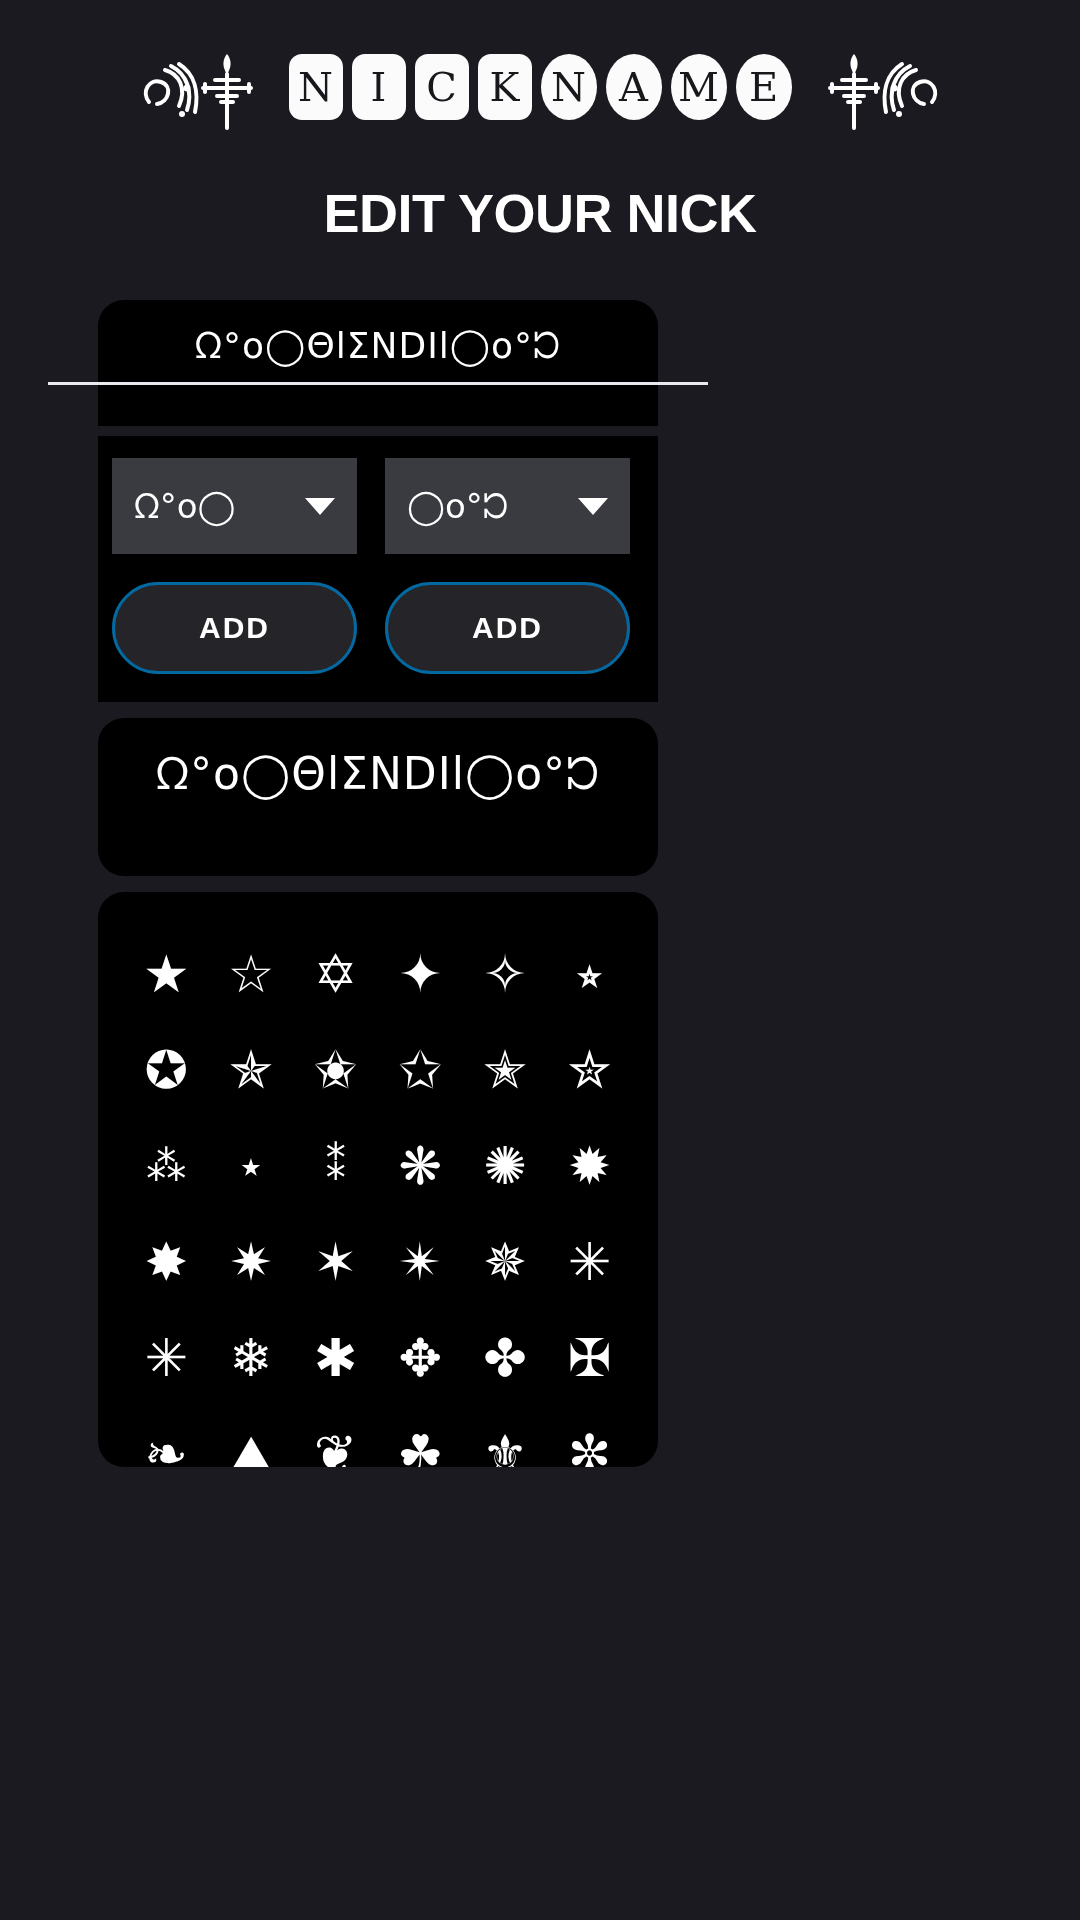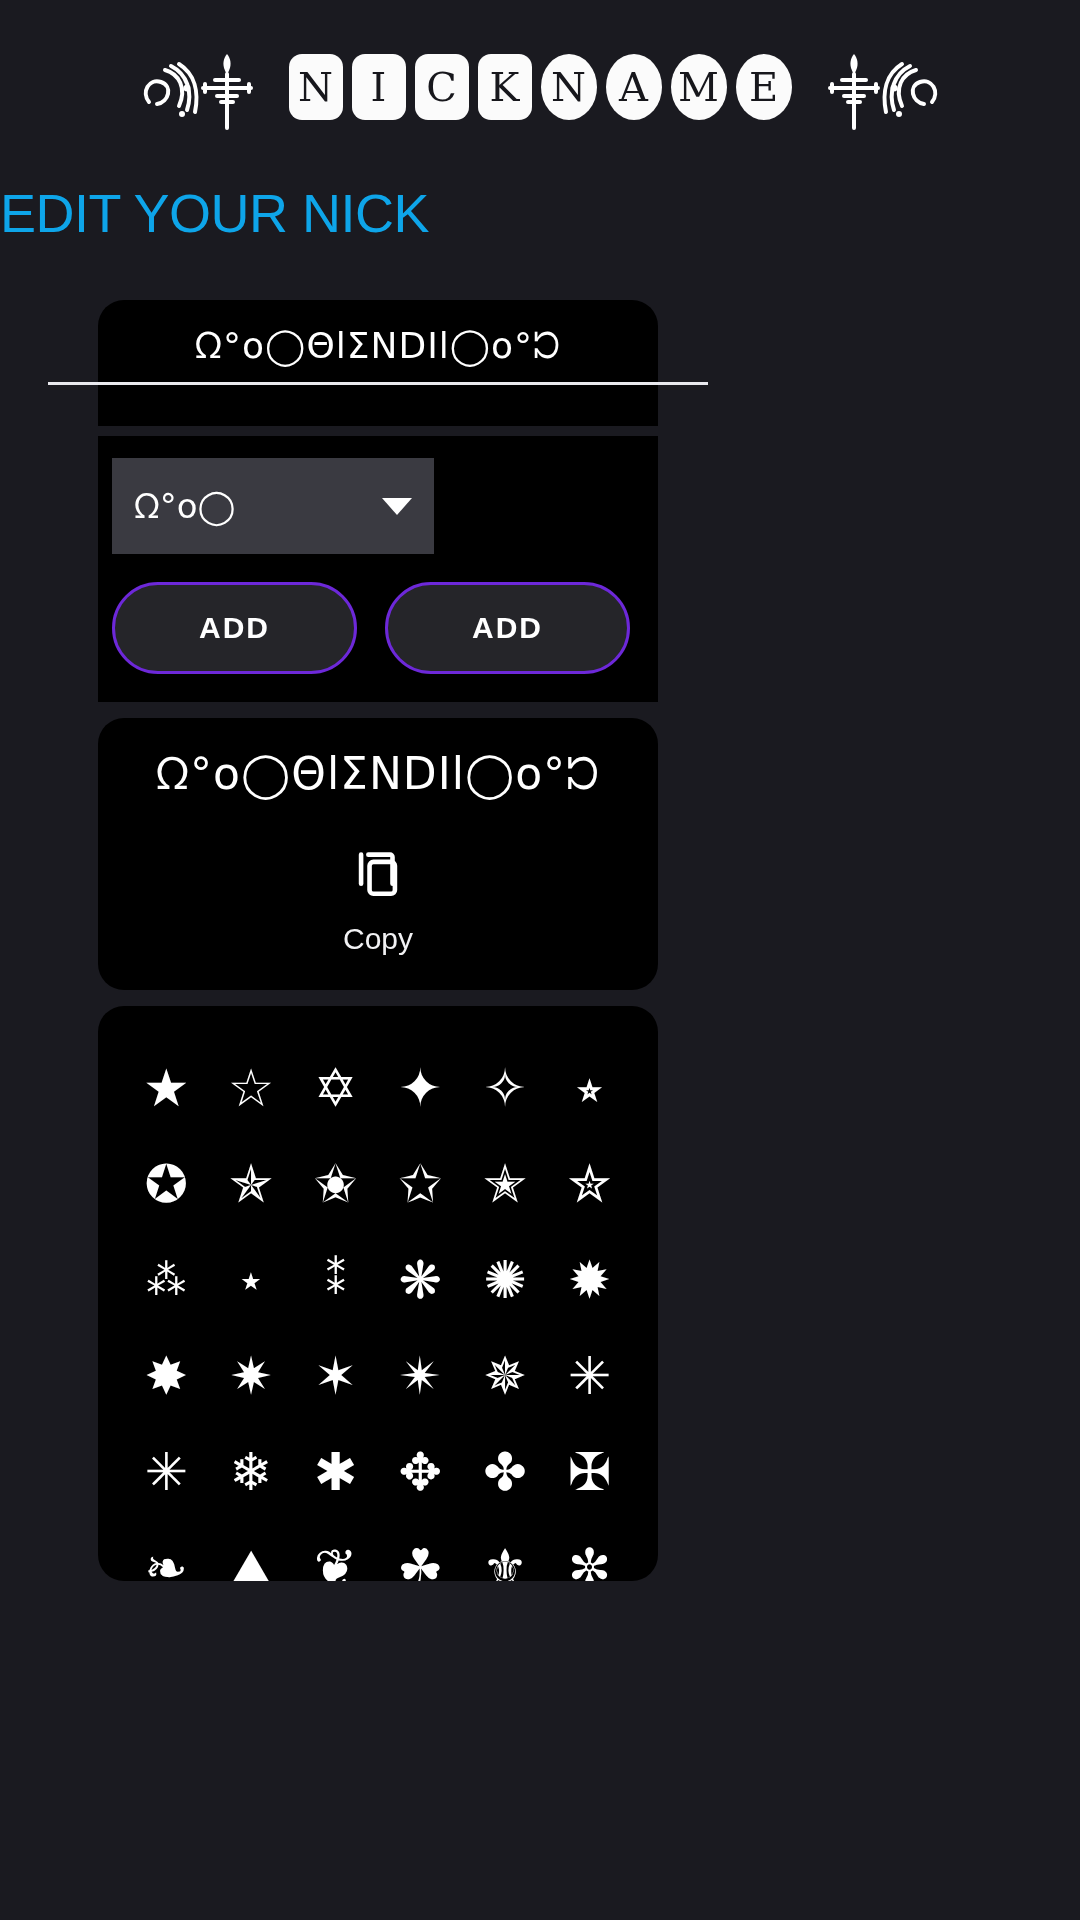--- a/index.html
+++ b/index.html
@@ -30,24 +30,24 @@
     display:flex; align-items:center; justify-content:center;
     font-size:40px; font-weight:400;
     font-family:"DejaVu Serif","Liberation Serif",serif;
     letter-spacing:0;
   }
   .nl.sq{ border-radius:13px; }
   .nl.ov{ border-radius:50%/50%; width:56px; }
 
   
   .page-title{
-    text-align:left;
-    color:#0ea5e9;
+    text-align:center;
+    color:#ffffff;
     font-size:54px;
-    font-weight:normal;
+    font-weight:bold;
     letter-spacing:-0.5px;
     margin-top:42px;
     font-family:"Liberation Sans",sans-serif;
   }
 
   
   .wrap{ width:1080px; padding:0 98px; }
   .card{ background:#000000; width:560px; }
   .card.top{ border-radius:26px 26px 0 0; }
   .card.flat{ border-radius:0; }
@@ -94,21 +94,21 @@
   .chev{
     width:0; height:0;
     border-left:15px solid transparent;
     border-right:15px solid transparent;
     border-top:17px solid #ffffff;
     flex:none;
   }
   .add-row{ display:flex; gap:28px; margin-top:28px; }
   .add-btn{
     width:322px; height:92px;
-    border:3px solid #6d28d9;
+    border:3px solid #0369a1;
     border-radius:48px;
     background:#252529;
     color:#fff;
     font-size:30px;
     font-weight:bold;
     letter-spacing:2px;
     display:flex; align-items:center; justify-content:center;
   }
 
   
@@ -218,41 +218,35 @@
     <div class="deco-text" title="Enter your nick">ᘯ°o◯ΘlΣNDIl◯o°ᘰ</div>
     <div class="input-underline"></div>
   </div>
 
   <div class="card flat select-card">
     <div class="select-row">
       <div class="select">
         <span class="orn">ᘯ°o◯</span>
         <span class="chev"></span>
       </div>
+      <div class="select">
+        <span class="orn">◯o°ᘰ</span>
+        <span class="chev"></span>
+      </div>
     </div>
     <div class="add-row">
       <div class="add-btn">ADD</div>
       <div class="add-btn">ADD</div>
     </div>
   </div>
 
   <div class="card rounded preview-card">
     <div class="preview-text">ᘯ°o◯ΘlΣNDIl◯o°ᘰ</div>
 
     <div class="actions">
-      <div class="action">
-        <span class="ic">
-          <svg width="58" height="58" viewBox="0 0 24 24" fill="none" stroke="#ffffff" stroke-width="1.9">
-            <path d="M8 4 h9 a1 1 0 0 1 1 1 v11" stroke-linecap="round"></path>
-            <path d="M5 4 v12" stroke-linecap="round"></path>
-            <rect x="8.5" y="7" width="10.5" height="13.2" rx="1.6"></rect>
-          </svg>
-        </span>
-        <span class="lbl">Copy</span>
-      </div>
 
 
     </div>
   </div>
 
   <div class="card grid-card">
     <div class="sym-grid" id="sym-grid">
         <div class="sym">★</div>
         <div class="sym">☆</div>
         <div class="sym">✡</div>

